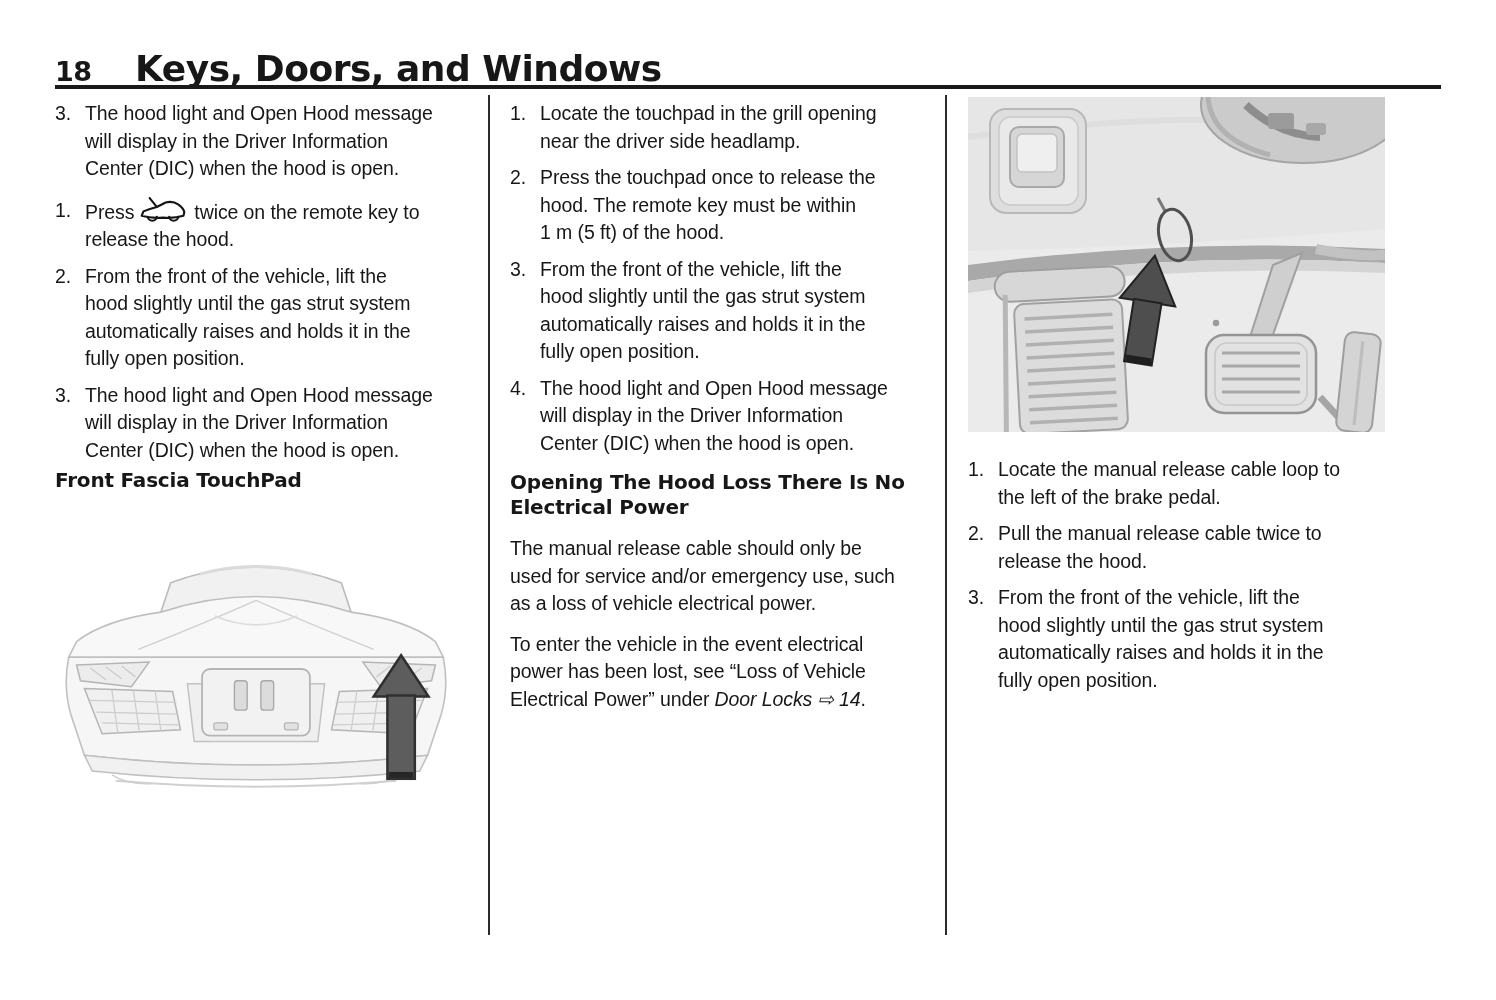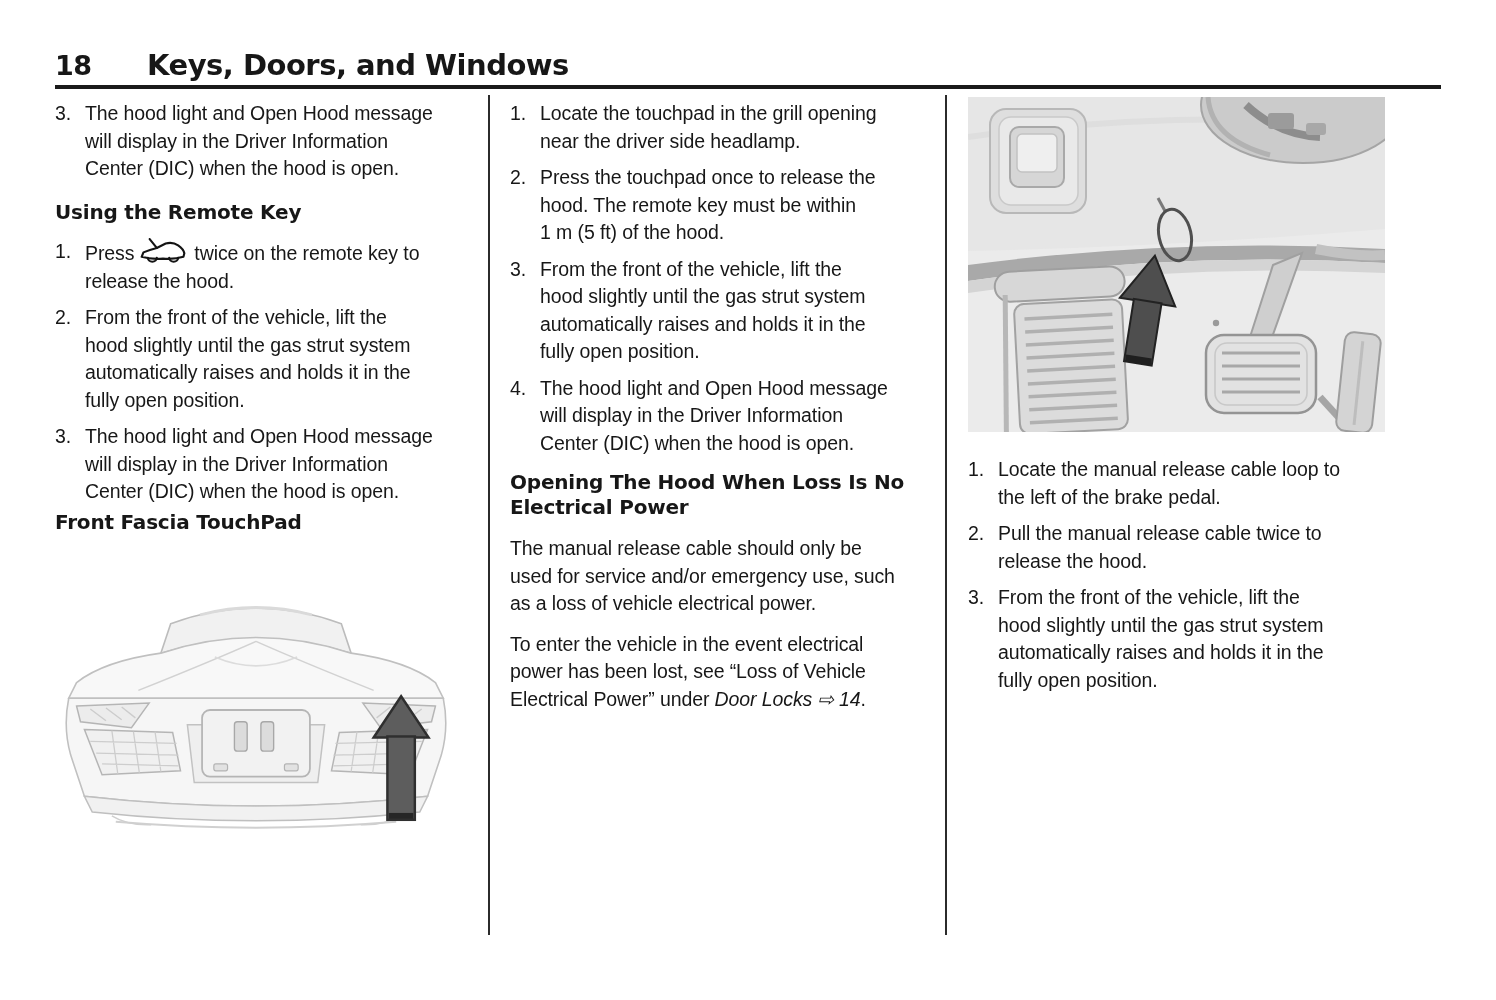--- a/index.html
+++ b/index.html
@@ -12,23 +12,22 @@
   }
   .page { position: relative; width: 1496px; height: 1000px; background: #fff; }
 
   
   .hdr { position: absolute; left: 55px; top: 48px; display: flex; align-items: baseline; }
   .hdr .pagenum {
     font-size: 27px; font-weight: bold; letter-spacing: -0.5px; width: 80px;
     font-family: "DejaVu Sans", sans-serif;
   }
   .hdr h1 {
-    font-size: 29px; font-weight: bold; letter-spacing: -0.5px;
+    font-size: 36px; font-weight: bold; letter-spacing: -0.5px;
     font-family: "DejaVu Sans", sans-serif;
-    margin-left: 12px;
   }
   .hrule { position: absolute; left: 55px; top: 85px; width: 1386px; height: 4px; background: #1a1a1a; }
 
   
   .vdiv { position: absolute; top: 95px; height: 840px; width: 2px; background: #2b2b2b; }
   .vdiv.d1 { left: 488px; }
   .vdiv.d2 { left: 945px; }
 
   
   .col { position: absolute; top: 100px; }
@@ -76,21 +75,20 @@
 
   <section class="col col1">
 
     <div class="li">
       <span class="num">3.</span>
       <span class="txt">The hood light and Open Hood message
 will display in the Driver Information
 Center (DIC) when the hood is open.</span>
     </div>
 
-    <h2 class="mt17">Using the Remote Key</h2>
 
     <div class="li mt14">
       <span class="num">1.</span>
       <span class="txt"><span>Press</span><svg class="hood-icon" width="48" height="27" viewBox="0 0 54 30">
           <g fill="none" stroke="#141414" stroke-width="2.4" stroke-linejoin="round" stroke-linecap="round">
             <path d="M20,11 L12,1"></path>
             <path d="M3,21 L5,16 Q12,13 20,11 L30,6 Q38,4 44,8 Q50,12 51,17 L50,21 Q40,24 27,23 Q13,24 3,21 Z"></path>
             <path d="M10,22 a5,4.5 0 0 0 10,0"></path>
             <path d="M34,22 a5,4.5 0 0 0 10,0"></path>
           </g>
@@ -178,21 +176,21 @@
 automatically raises and holds it in the
 fully open position.</span>
     </div>
     <div class="li mt9">
       <span class="num">4.</span>
       <span class="txt">The hood light and Open Hood message
 will display in the Driver Information
 Center (DIC) when the hood is open.</span>
     </div>
 
-    <h2 class="mt13">Opening The Hood When Loss Is No
+    <h2 class="mt13">Opening The Hood Loss There Is No
 Electrical Power</h2>
 
     <p class="para mt16">The manual release cable should only be
 used for service and/or emergency use, such
 as a loss of vehicle electrical power.</p>
 
     <p class="para mt13"><span>To enter the vehicle in the event electrical
 power has been lost, see “Loss of Vehicle
 Electrical Power” under </span><span class="ref-italic">Door Locks ⇨ 14</span><span>.</span></p>
   </section>

